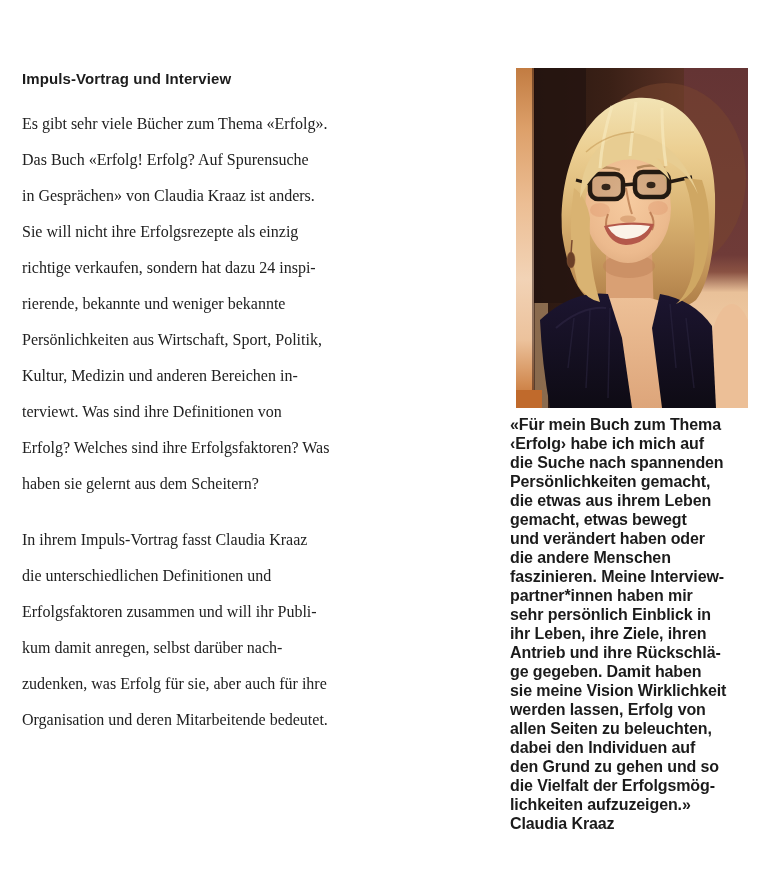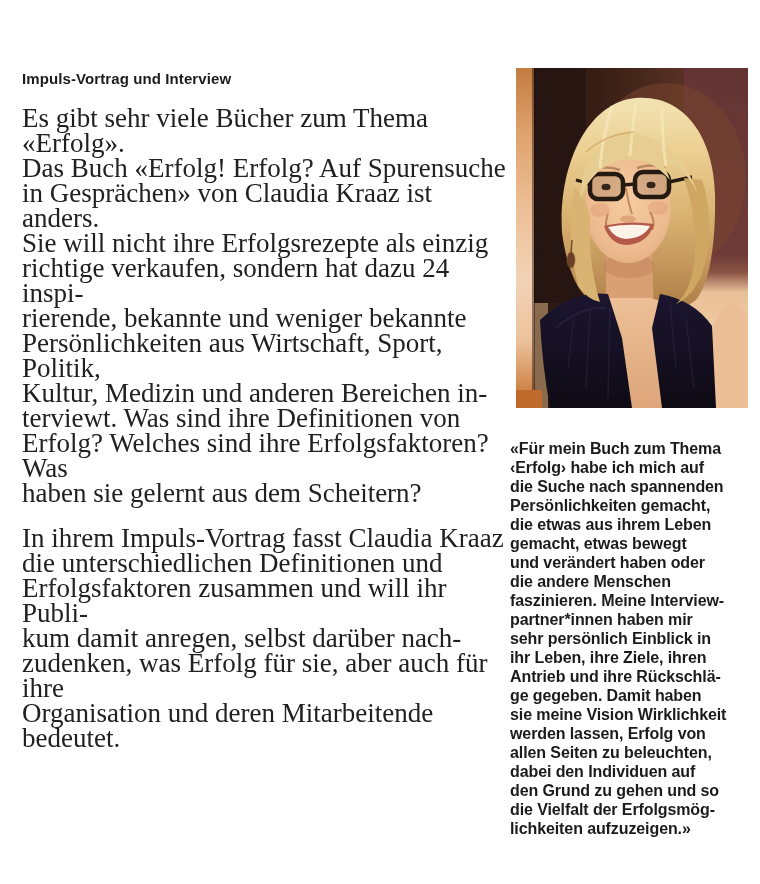--- a/index.html
+++ b/index.html
@@ -11,34 +11,34 @@
     font-family:"Liberation Sans", sans-serif;
   }
   .kicker {
     position:absolute; left:22px; top:70px;
     font-size:15px; font-weight:bold; letter-spacing:0.1px;
     color:#1c1c1c; line-height:18px;
   }
   .article {
     position:absolute; left:22px; top:106px; width:492px;
     font-family:"Liberation Serif", serif;
-    font-size:27px; line-height:25px; color:#212121;
+    font-size:16px; line-height:36px; color:#212121;
   }
   .article p { margin:0 0 20px 0; white-space:pre-line; }
   .photo {
     position:absolute; left:516px; top:68px;
     width:232px; height:340px; overflow:hidden;
   }
   .photo svg { display:block; width:232px; height:340px; }
   .quote {
     position:absolute; left:510px; top:415px; width:242px;
     font-size:16px; line-height:19px; font-weight:bold;
     color:#1b1b1b; letter-spacing:-0.1px;
   }
-  .quote-lines { white-space:pre-line;margin-top:24px; }
+  .quote-lines { white-space:pre-line; }
   .quote-attribution { white-space:pre-line; }
 </style>
 </head>
 <body>
 
 <div class="kicker">Impuls-Vortrag und Interview</div>
 
 <div class="article">
   <p>Es gibt sehr viele Bücher zum Thema «Erfolg».
 Das Buch «Erfolg! Erfolg? Auf Spurensuche
@@ -199,13 +199,14 @@
 ihr Leben, ihre Ziele, ihren
 Antrieb und ihre Rückschlä-
 ge gegeben. Damit haben
 sie meine Vision Wirklichkeit
 werden lassen, Erfolg von
 allen Seiten zu beleuchten,
 dabei den Individuen auf
 den Grund zu gehen und so
 die Vielfalt der Erfolgsmög-
 lichkeiten aufzuzeigen.»</div>
+  <div class="quote-attribution">Claudia Kraaz</div>
 </div>
 
 </body></html>

